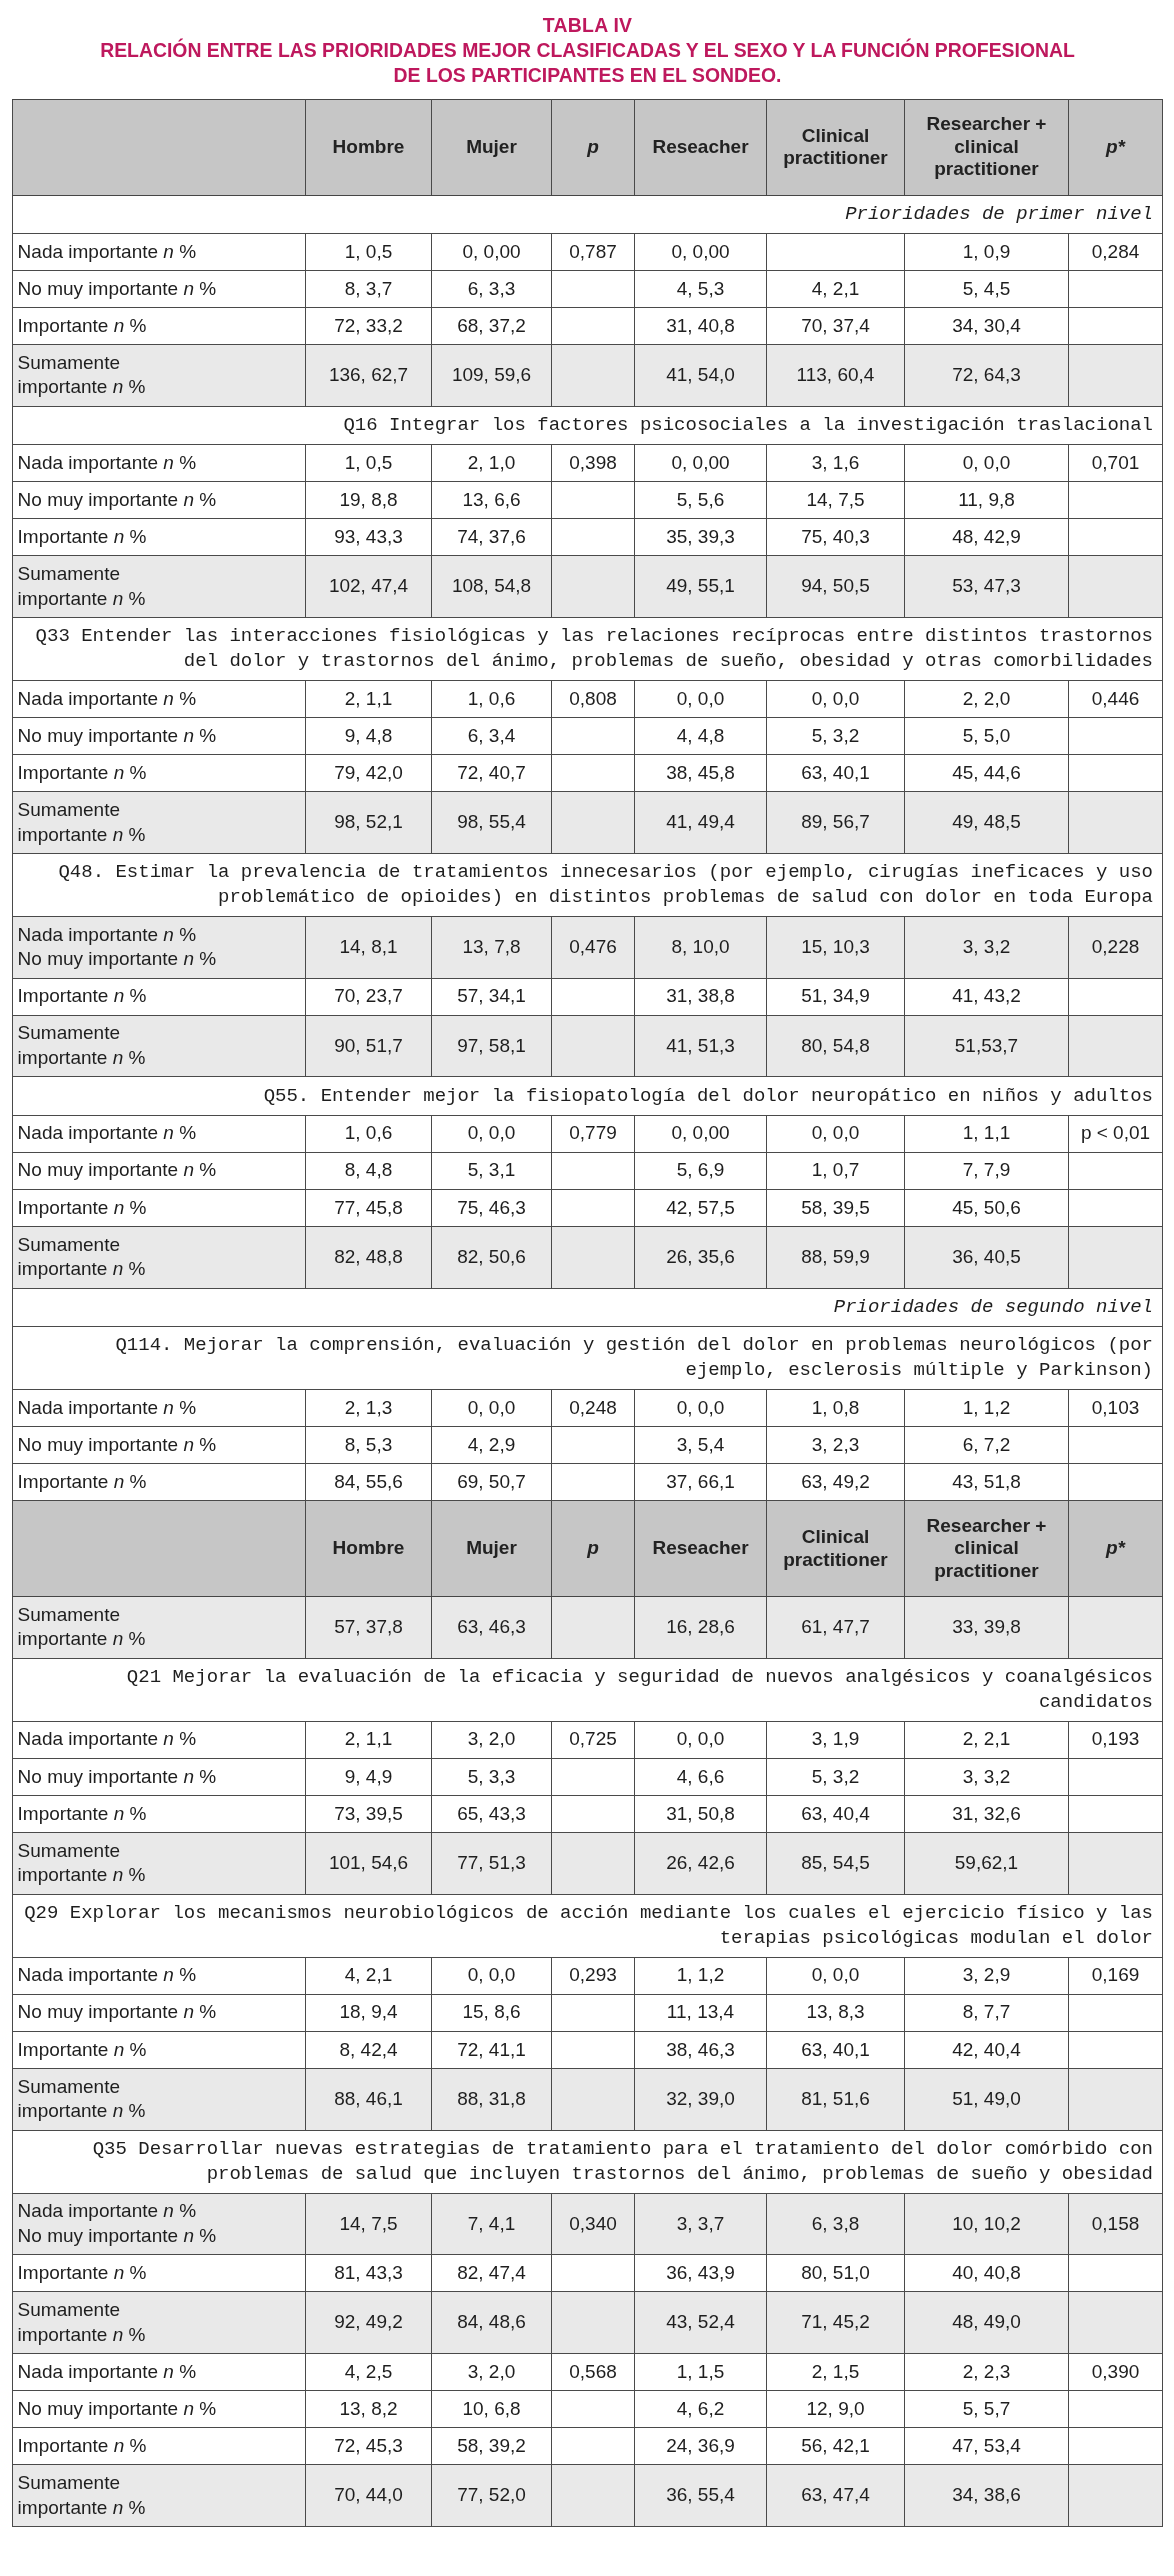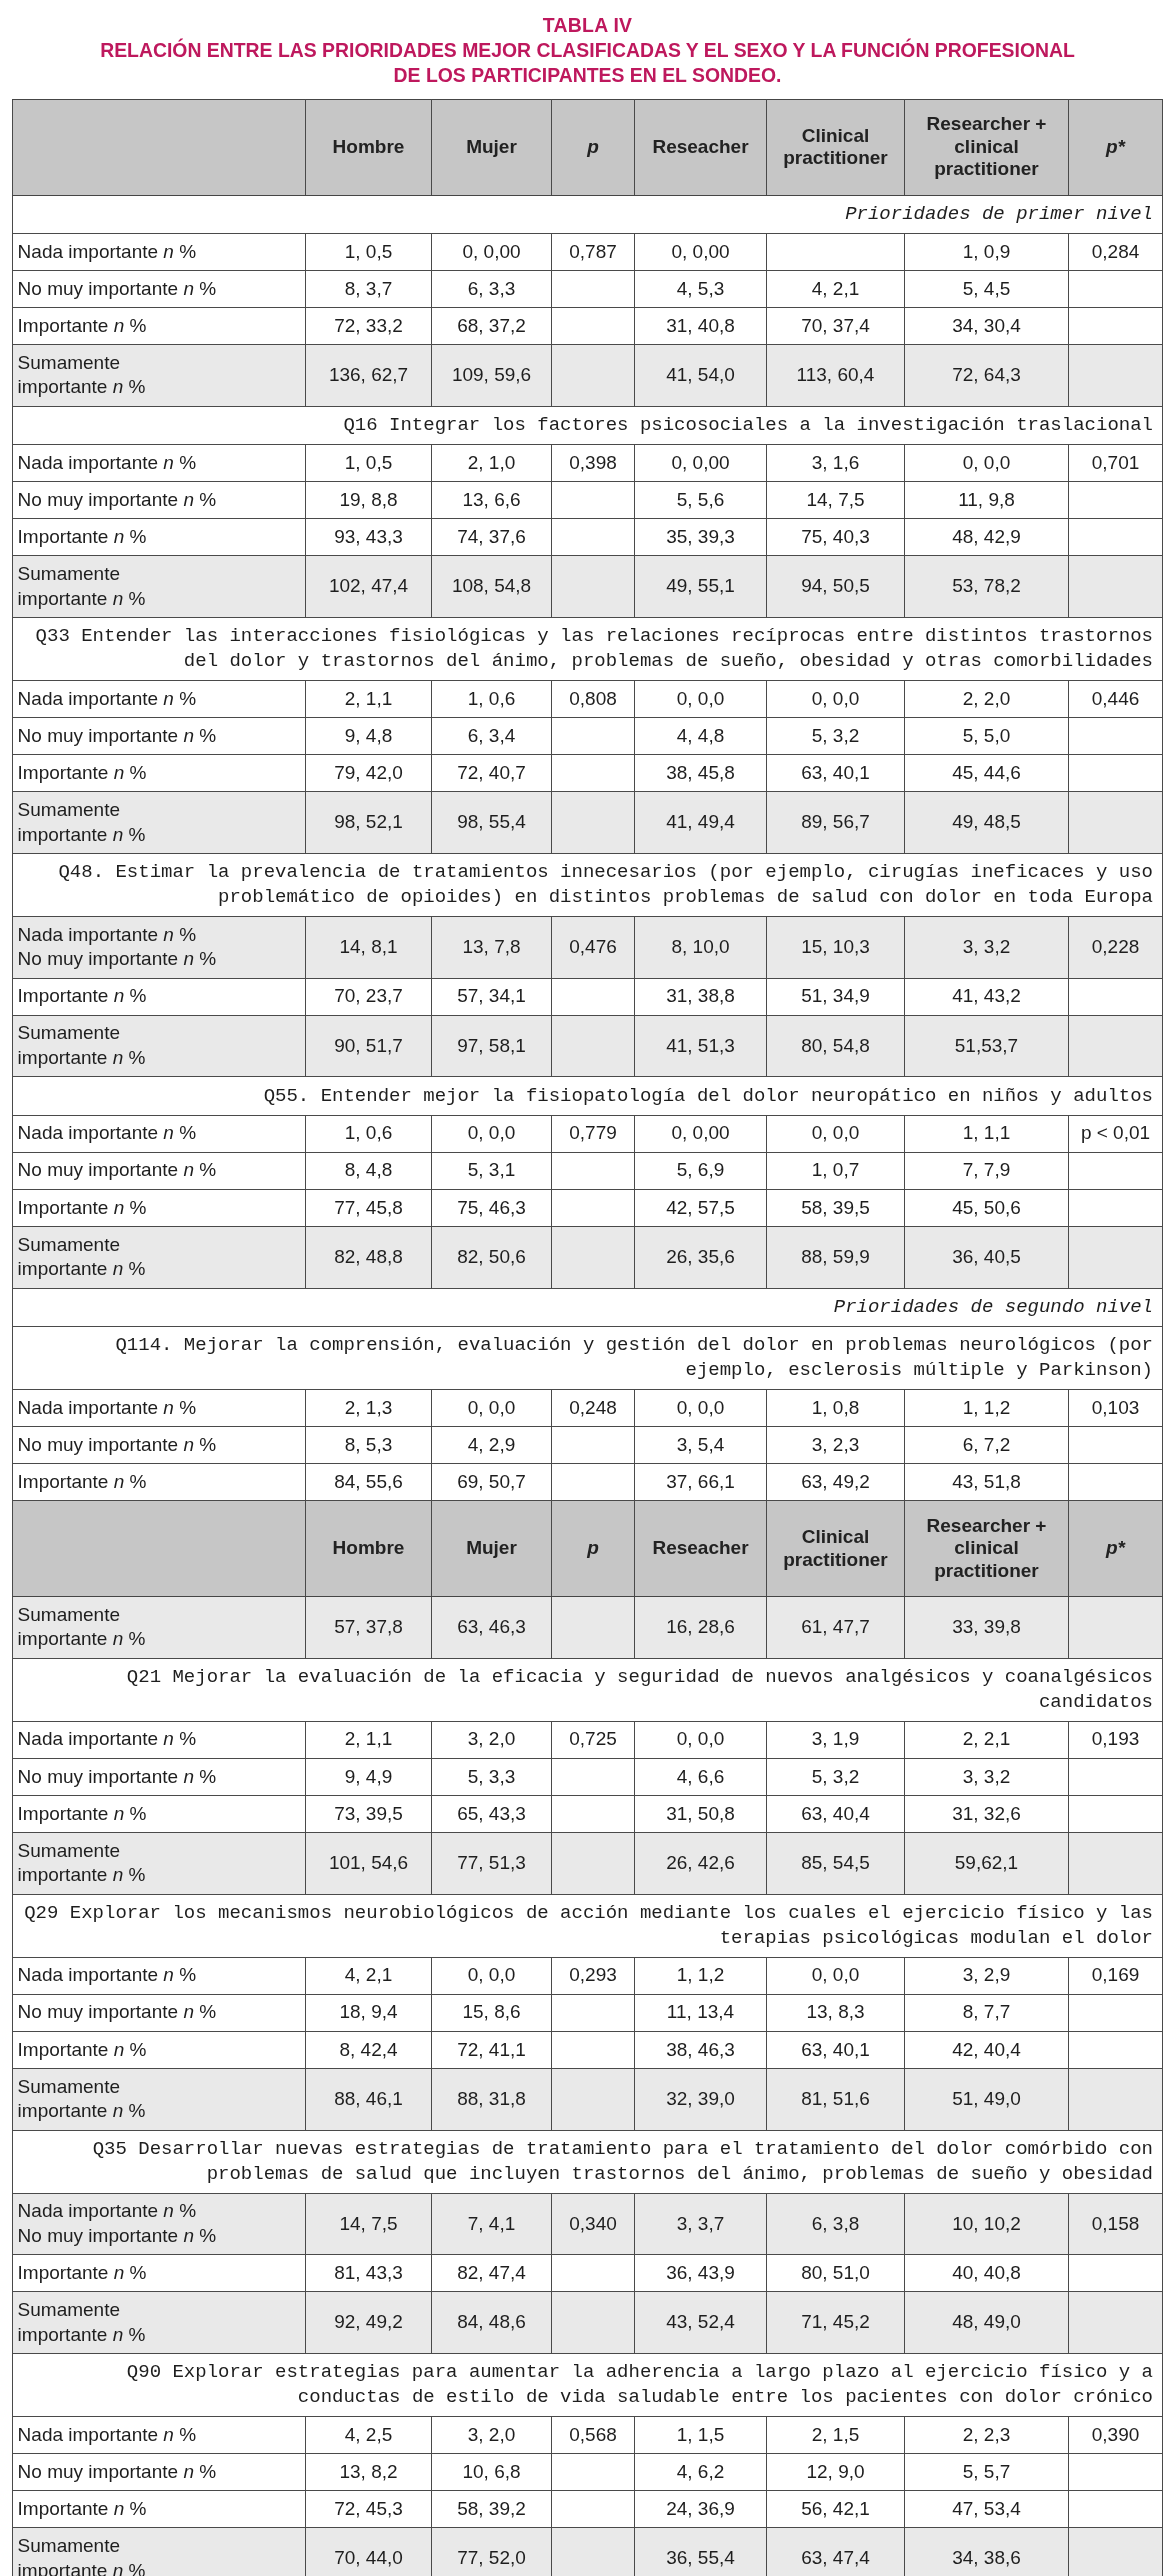--- a/index.html
+++ b/index.html
@@ -178,21 +178,21 @@
           <td class="val">48, 42,9</td>
           <td class="val"></td>
         </tr>
         <tr class="shaded">
           <td class="rowlabel">Sumamente<br>importante <i>n</i> %</td>
           <td class="val">102, 47,4</td>
           <td class="val">108, 54,8</td>
           <td class="val"></td>
           <td class="val">49, 55,1</td>
           <td class="val">94, 50,5</td>
-          <td class="val">53, 78,2</td>
+          <td class="val">53, 47,3</td>
           <td class="val"></td>
         </tr>
         <tr>
           <td colspan="8" class="question">Q33 Entender las interacciones fisiológicas y las relaciones recíprocas entre distintos trastornos del dolor y trastornos del ánimo, problemas de sueño, obesidad y otras comorbilidades</td>
         </tr>
         <tr>
           <td class="rowlabel">Nada importante <i>n</i> %</td>
           <td class="val">2, 1,1</td>
           <td class="val">1, 0,6</td>
           <td class="val">0,808</td>
@@ -476,23 +476,20 @@
           <td class="rowlabel">Sumamente<br>importante <i>n</i> %</td>
           <td class="val">92, 49,2</td>
           <td class="val">84, 48,6</td>
           <td class="val"></td>
           <td class="val">43, 52,4</td>
           <td class="val">71, 45,2</td>
           <td class="val">48, 49,0</td>
           <td class="val"></td>
         </tr>
         <tr>
-          <td colspan="8" class="question">Q90 Explorar estrategias para aumentar la adherencia a largo plazo al ejercicio físico y a conductas de estilo de vida saludable entre los pacientes con dolor crónico</td>
-        </tr>
-        <tr>
           <td class="rowlabel">Nada importante <i>n</i> %</td>
           <td class="val">4, 2,5</td>
           <td class="val">3, 2,0</td>
           <td class="val">0,568</td>
           <td class="val">1, 1,5</td>
           <td class="val">2, 1,5</td>
           <td class="val">2, 2,3</td>
           <td class="val">0,390</td>
         </tr>
         <tr>

